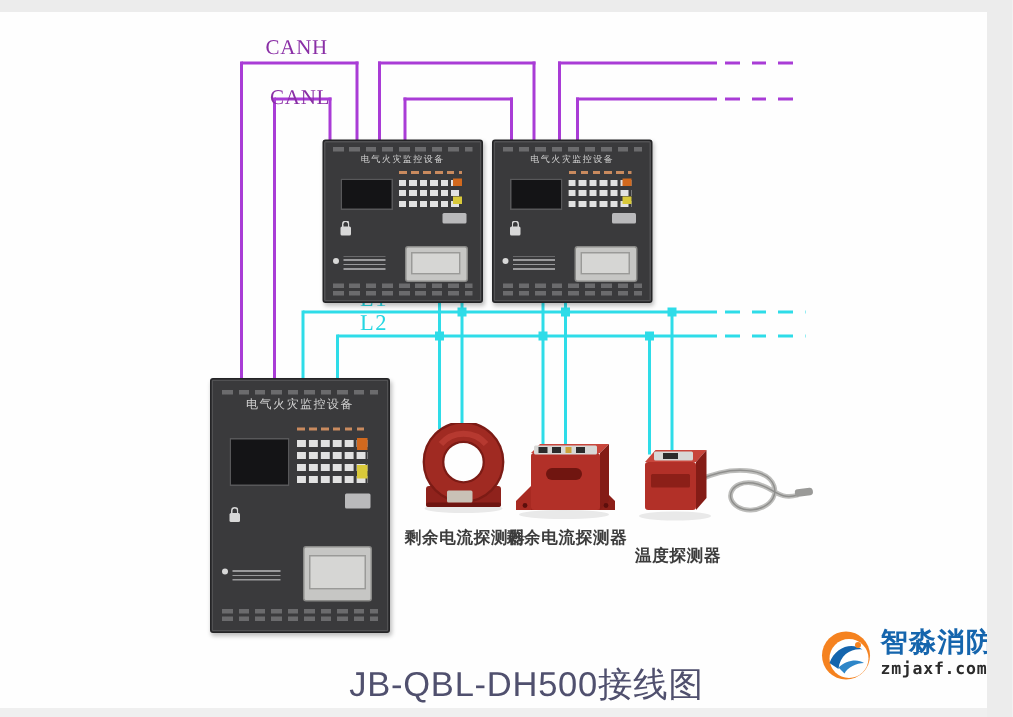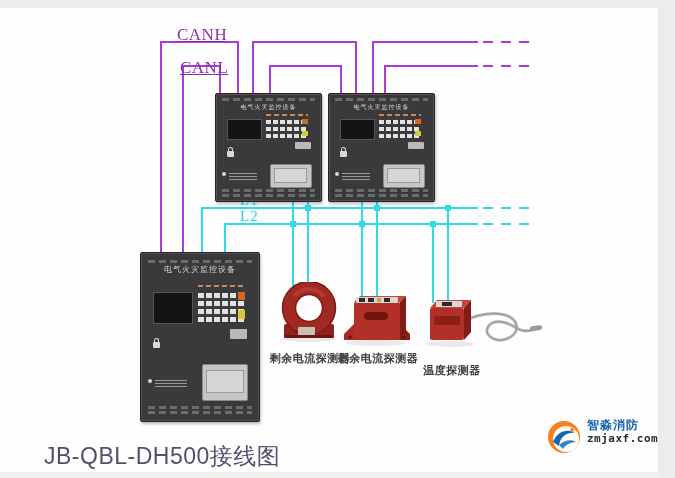--- a/index.html
+++ b/index.html
@@ -13,21 +13,21 @@
   .wh,.wv,.dash-h{position:absolute;}
   .wh{height:2px;}
   .wv{width:2px;}
   .p{background:#a93cd6;}
   .c{background:#2edce8;}
   .dash-h{height:2px;background:repeating-linear-gradient(90deg,currentColor 0 10px,transparent 10px 18px);}
   .dash-h.p{background:repeating-linear-gradient(90deg,#a93cd6 0 10px,transparent 10px 18px);}
   .dash-h.c{background:repeating-linear-gradient(90deg,#2edce8 0 10px,transparent 10px 18px);}
   .dot{position:absolute;width:6px;height:6px;background:#2edce8;}
 
-  .can-label{position:absolute;font-family:"Liberation Serif",serif;font-size:17px;color:#8a2fa6;letter-spacing:.5px;text-decoration:underline;}
+  .can-label{position:absolute;font-family:"Liberation Serif",serif;font-size:14px;color:#8a2fa6;letter-spacing:.5px;}
   .line-label{position:absolute;font-family:"Liberation Serif",serif;font-size:15px;color:#25d6e2;letter-spacing:1px;text-align:right;}
 
   
   .panel{position:absolute;background:#3a3a3c;border:1px solid #242426;border-radius:2px;
          box-shadow:inset 0 0 0 1px rgba(255,255,255,.12),1px 2px 3px rgba(0,0,0,.25);}
   .panel>div{position:absolute;}
   .vt{left:6%;right:6%;top:4%;height:3px;background:repeating-linear-gradient(90deg,#6b6b6d 0 7px,transparent 7px 11px);}
   .ptitle{top:9%;left:0;width:100%;text-align:center;color:#d2d2d2;font-size:6px;letter-spacing:1px;line-height:1;}
   .big .ptitle{font-size:8px;top:8%;}
   .pind{left:48%;width:40%;top:19%;height:2px;background:repeating-linear-gradient(90deg,#c98a5e 0 5px,transparent 5px 8px);}
@@ -49,26 +49,26 @@
   .pprint::before{content:"";position:absolute;left:8%;right:8%;top:14%;bottom:20%;background:#d6d6d4;border:1px solid #9a9a98;}
   .vb{left:6%;right:6%;bottom:4%;height:8px;
       background-image:repeating-linear-gradient(90deg,#6b6b6d 0 7px,transparent 7px 11px),
                        repeating-linear-gradient(90deg,#6b6b6d 0 7px,transparent 7px 11px);
       background-size:100% 3px,100% 3px;background-position:0 0,0 5px;background-repeat:no-repeat,no-repeat;}
 
   
   .det-label{position:absolute;font-size:11px;font-weight:700;color:#3c3c3c;letter-spacing:.5px;text-align:center;}
 
   
-  #main-title{position:absolute;left:0;right:17px;top:441px;text-align:left;font-size:23px;color:#50506e;font-weight:500;letter-spacing:.5px;margin-left:44px;}
+  #main-title{position:absolute;left:0;right:17px;top:441px;text-align:center;font-size:23px;color:#50506e;font-weight:500;letter-spacing:.5px;margin-left:44px;}
 
   
   #logo{position:absolute;left:546px;top:419px;display:flex;align-items:flex-start;}
   #logo .txt{margin-left:5px;}
-  #logo .name{font-size:12px;font-weight:700;color:#1565ad;letter-spacing:1px;line-height:1.1;}
+  #logo .name{font-size:18px;font-weight:700;color:#1565ad;letter-spacing:1px;line-height:1.1;}
   #logo .site{font-size:11px;font-weight:700;color:#2b2b2b;font-family:"DejaVu Sans Mono",monospace;letter-spacing:.5px;}
   svg{display:block;}
 </style>
 </head>
 <body>
 
 <div id="canvas">
 
   <div id="m-top" class="margin"></div>
   <div id="m-bottom" class="margin"></div>

